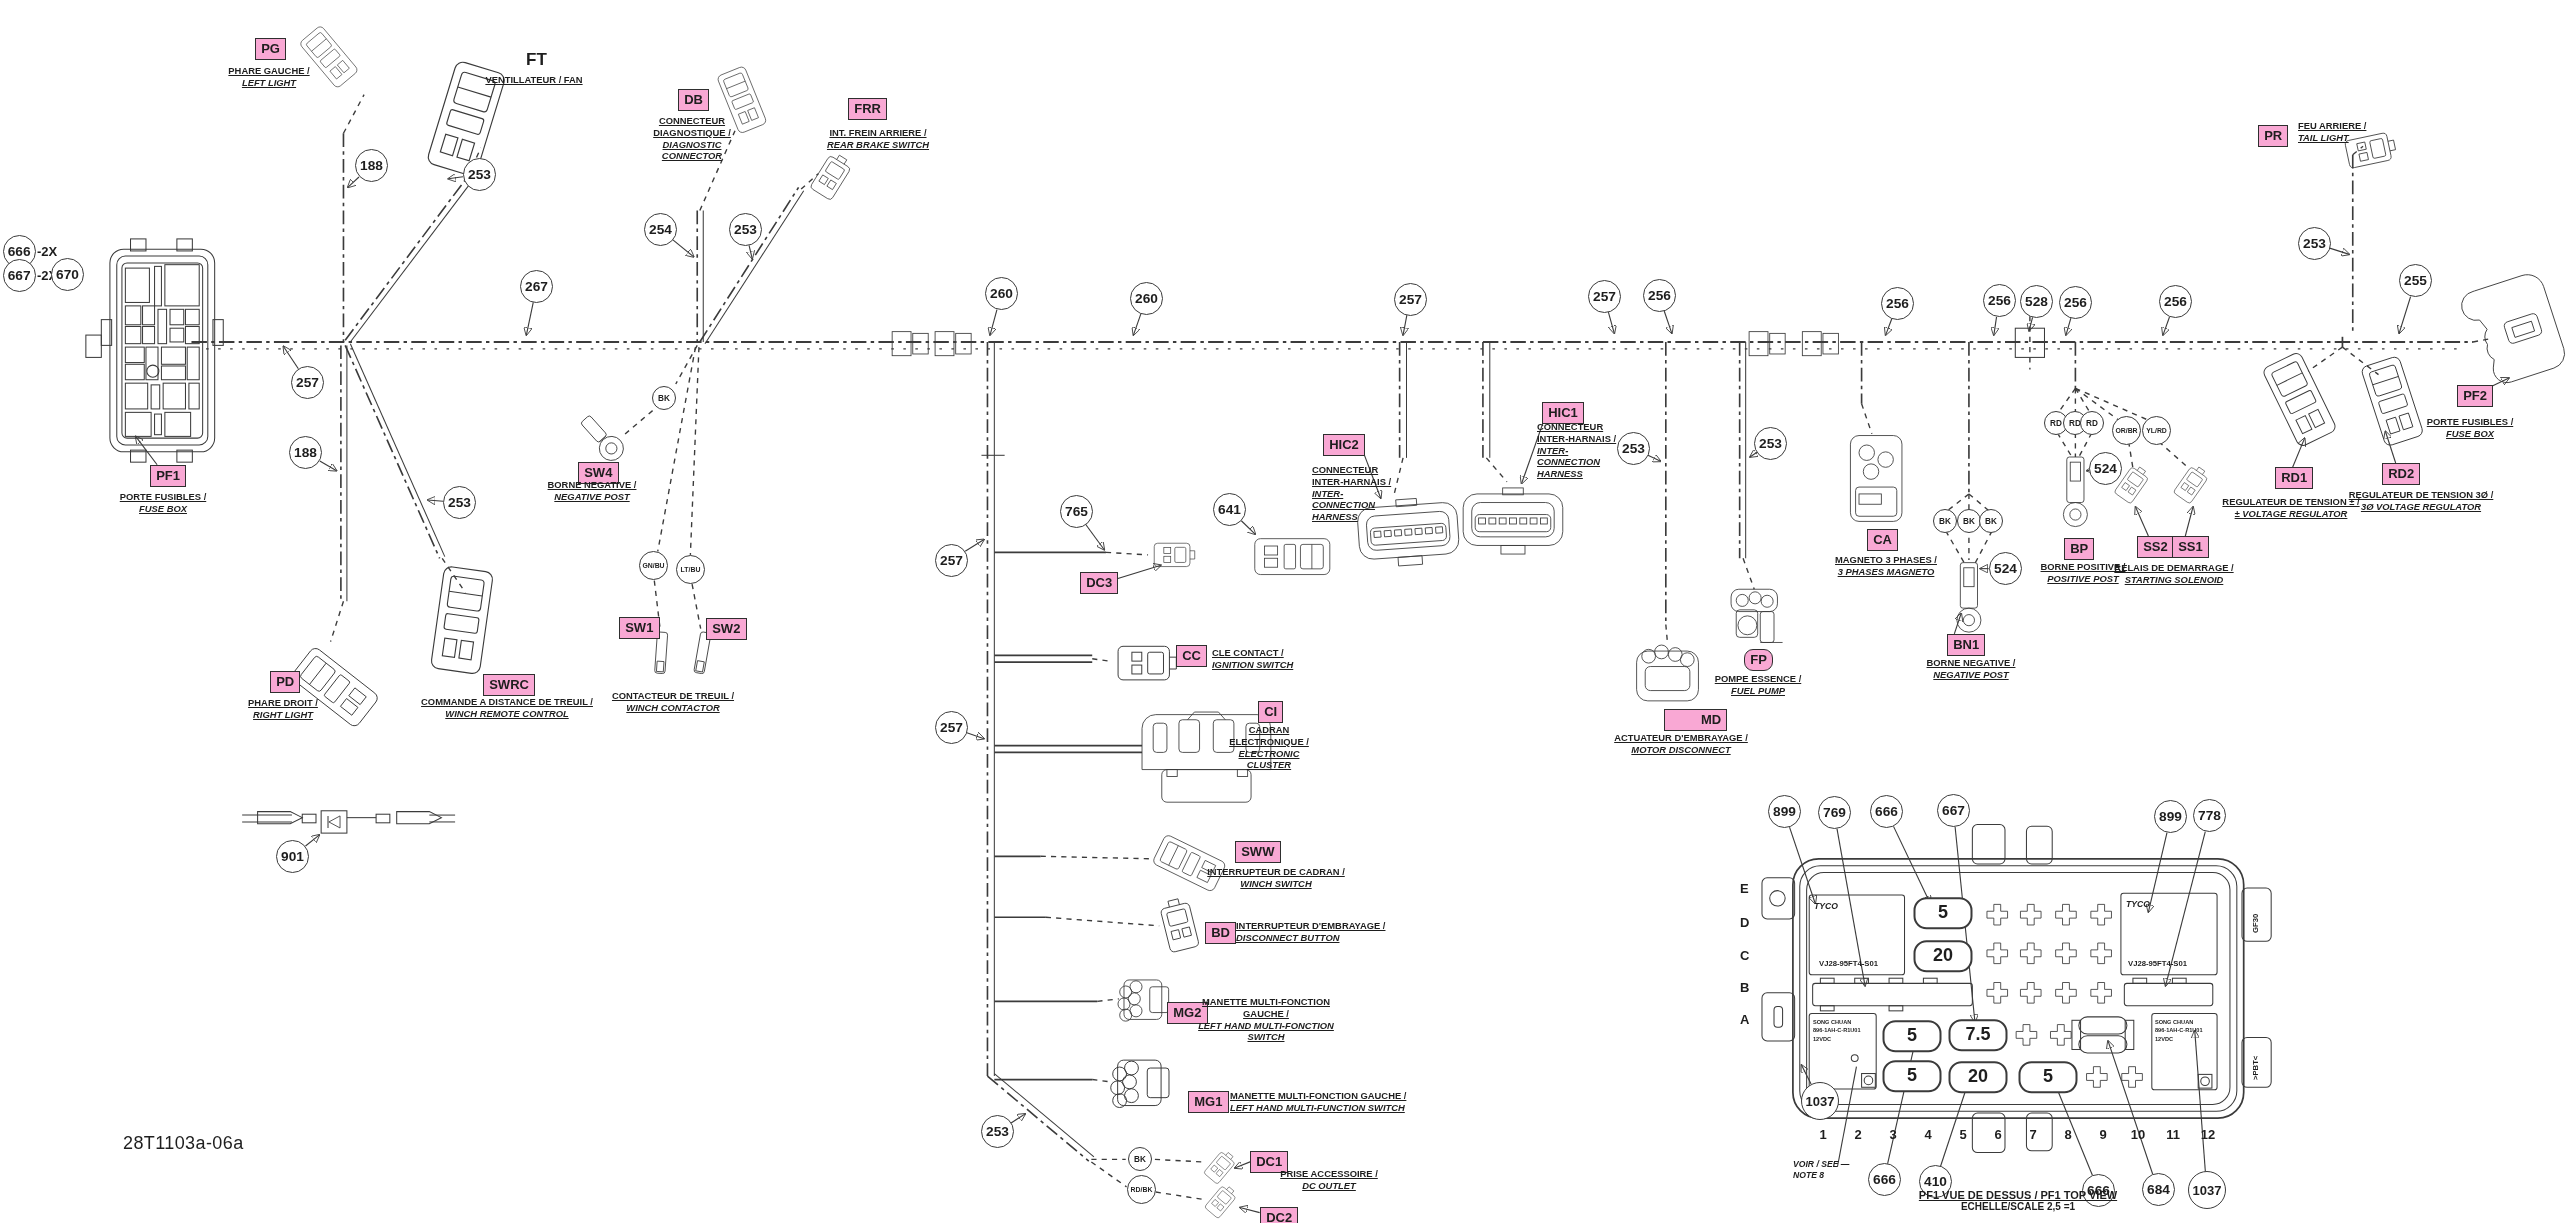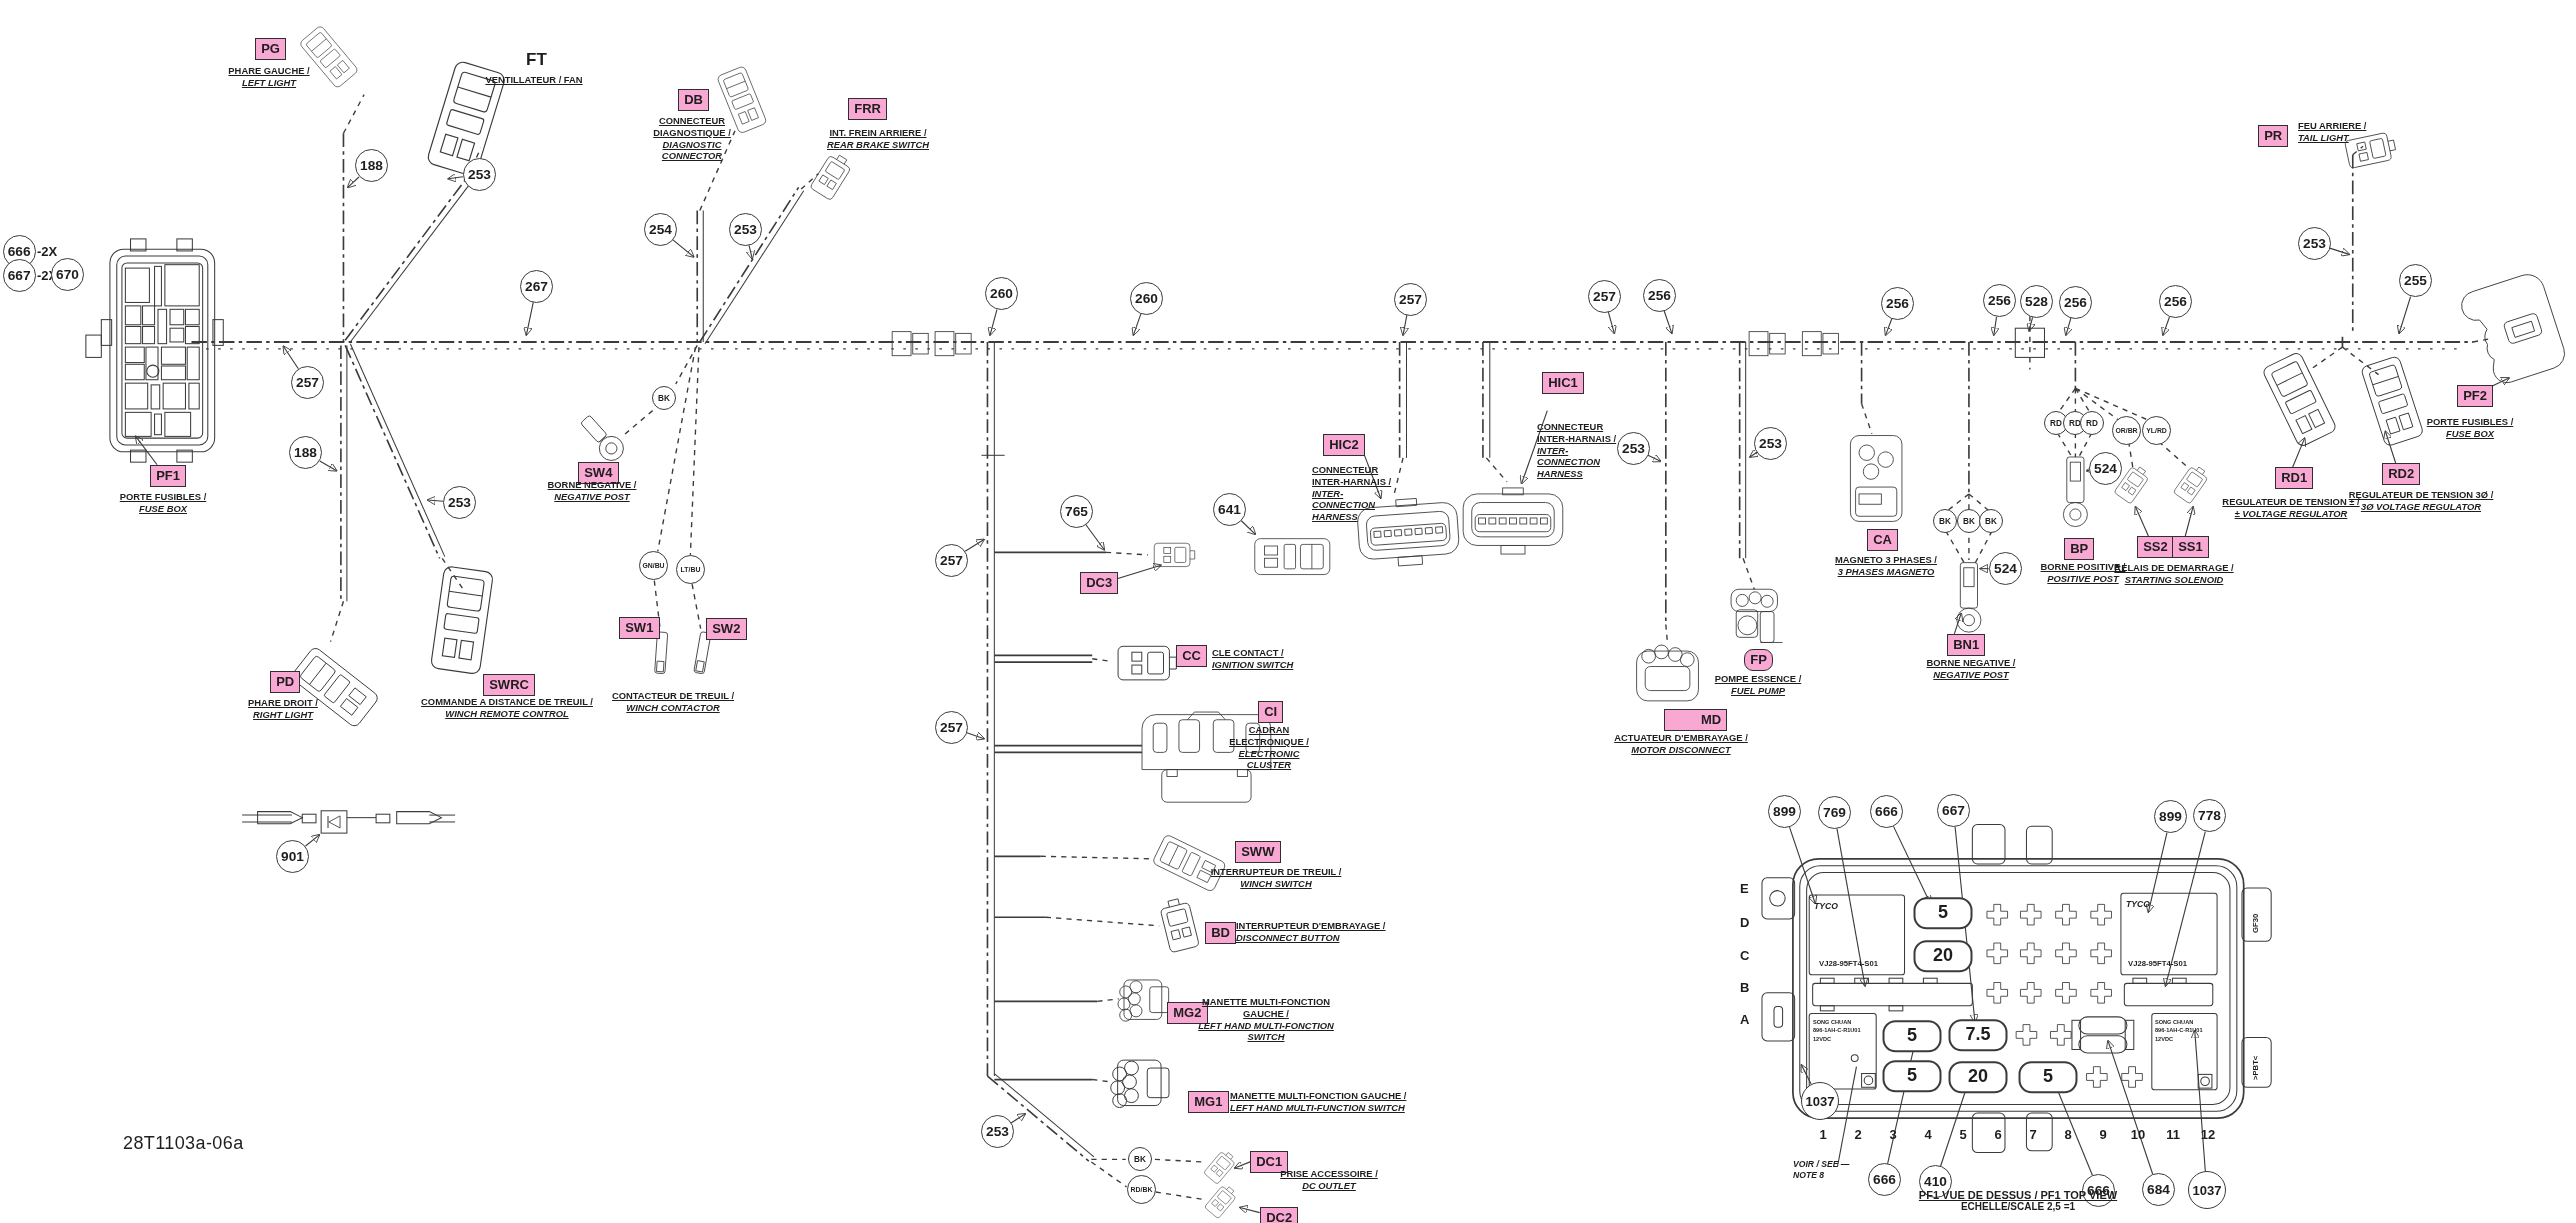--- a/index.html
+++ b/index.html
@@ -691,21 +691,21 @@
     </div>
     <div class="idbox" style="left: 1258px; top: 701px;">CI</div>
     <div class="lbltext ctr" style="left: 1269px; top: 724px;">
       <div>CADRAN</div>
       <div>ELECTRONIQUE /</div>
       <div class="en">ELECTRONIC</div>
       <div class="en">CLUSTER</div>
     </div>
     <div class="idbox" style="left: 1235px; top: 841px;">SWW</div>
     <div class="lbltext ctr" style="left: 1276px; top: 866px;">
-      <div>INTERRUPTEUR DE TREUIL /</div>
+      <div>INTERRUPTEUR DE CADRAN /</div>
       <div class="en">WINCH SWITCH</div>
     </div>
     <div class="idbox" style="left: 1205px; top: 922px;">BD</div>
     <div class="lbltext" style="left: 1236px; top: 920px;">
       <div>INTERRUPTEUR D'EMBRAYAGE /</div>
       <div class="en">DISCONNECT BUTTON</div>
     </div>
     <div class="idbox" style="left: 1167px; top: 1002px;">MG2</div>
     <div class="lbltext ctr" style="left: 1266px; top: 996px;">
       <div>MANETTE MULTI-FONCTION</div>
@@ -725,21 +725,21 @@
       <div class="en">DC OUTLET</div>
     </div>
     <div class="idbox" style="left: 1323px; top: 434px;">HIC2</div>
     <div class="lbltext" style="left: 1312px; top: 464px;">
       <div>CONNECTEUR</div>
       <div>INTER-HARNAIS /</div>
       <div class="en">INTER-</div>
       <div class="en">CONNECTION</div>
       <div class="en">HARNESS</div>
     </div>
-    <div class="idbox" style="left: 1542px; top: 372px;">HIC1</div>
+    <div class="idbox" style="left: 1542px; top: 402px;">HIC1</div>
     <div class="lbltext" style="left: 1537px; top: 421px;">
       <div>CONNECTEUR</div>
       <div>INTER-HARNAIS /</div>
       <div class="en">INTER-</div>
       <div class="en">CONNECTION</div>
       <div class="en">HARNESS</div>
     </div>
     <div class="idbox" style="left: 1664px; top: 709px; padding-left: 36px;">MD</div>
     <div class="lbltext ctr" style="left: 1681px; top: 732px;">
       <div>ACTUATEUR D'EMBRAYAGE /</div>

